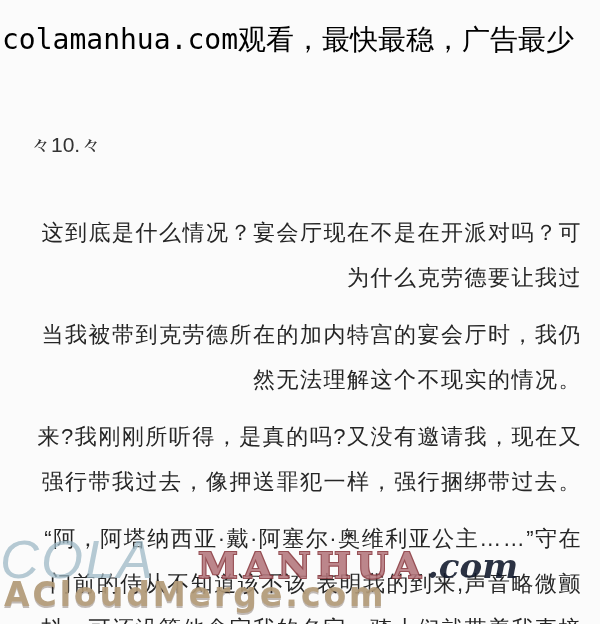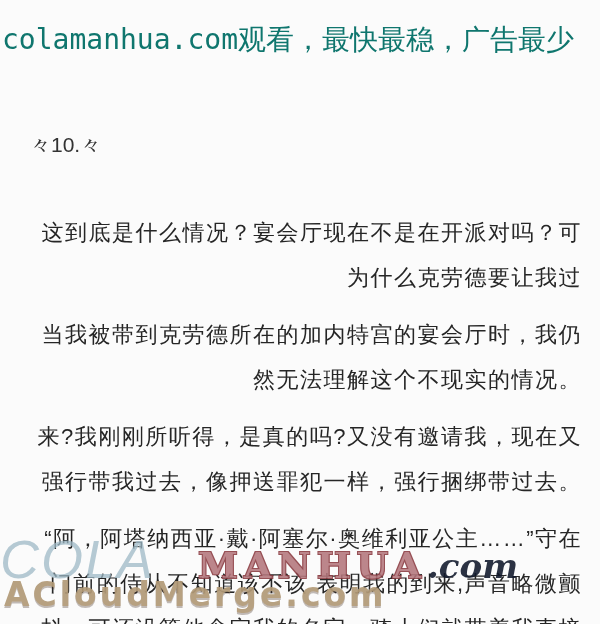--- a/index.html
+++ b/index.html
@@ -4,21 +4,21 @@
 <style>
   html,body{margin:0;padding:0;}
   .page{
     position:relative;width:600px;height:624px;
     background:#fbfbfb;overflow:hidden;
     font-family:"Liberation Sans","DejaVu Sans",sans-serif;
   }
   .banner{
     position:absolute;top:22px;left:2px;width:596px;
     font-family:"DejaVu Sans Mono","Liberation Mono",monospace;
-    font-size:28px;line-height:36px;color:#0f766e;white-space:nowrap;
+    font-size:28px;line-height:36px;color:#000000;white-space:nowrap;
   }
   .marker{
     position:absolute;top:131px;left:30px;
     font-size:21px;color:#333;
   }
   .text-block{
     position:absolute;top:210px;left:28px;right:18px;
   }
   .para{margin:0 0 12px 0;padding:0;text-align:right;}
   .line{

